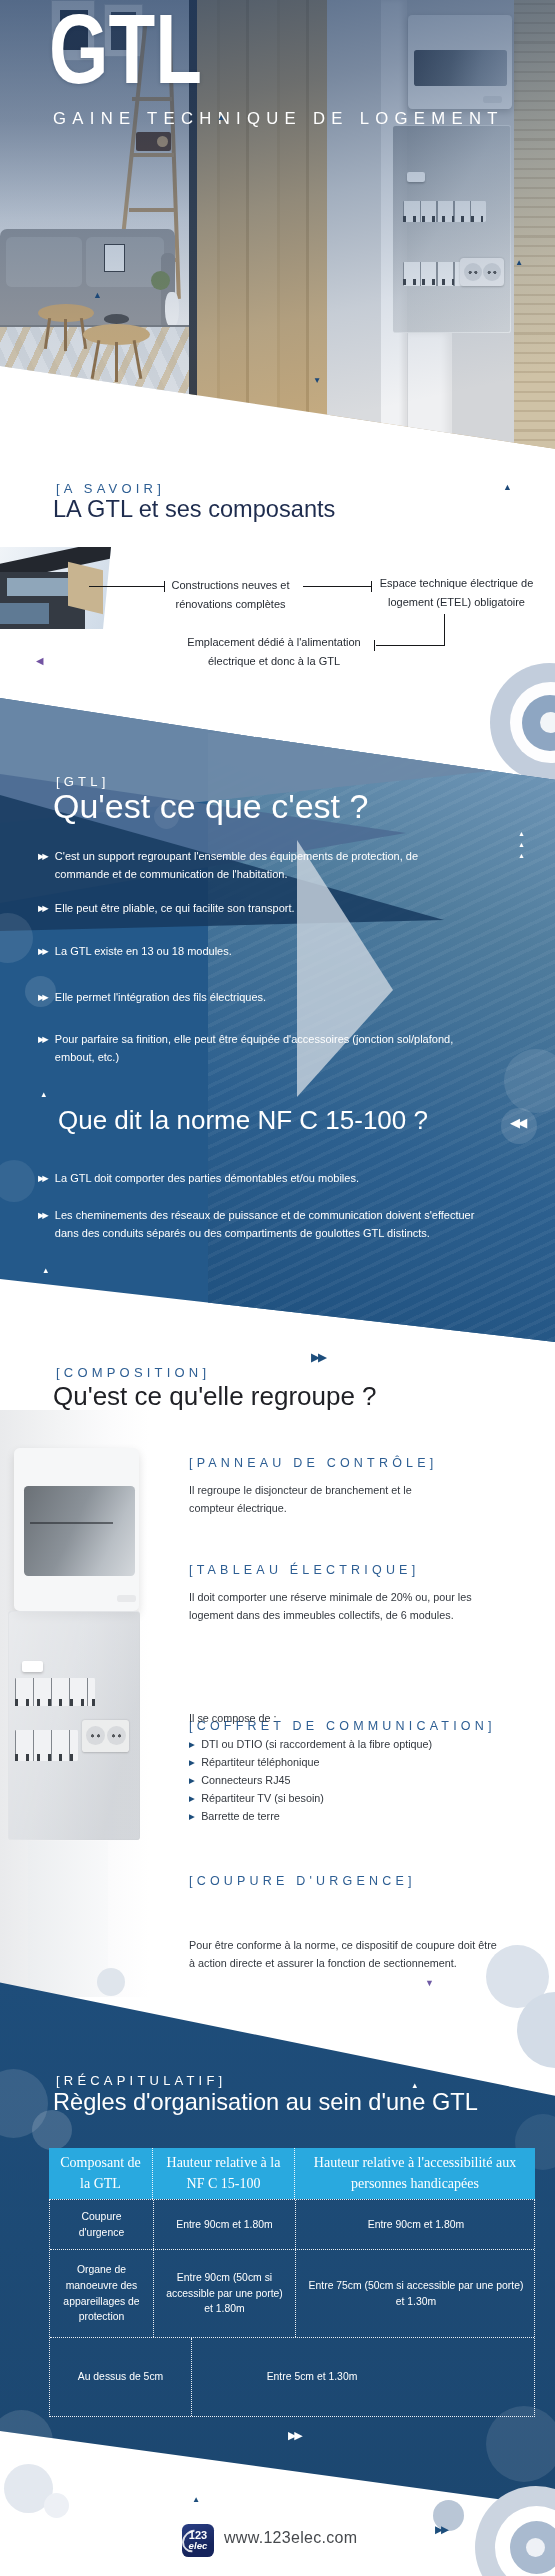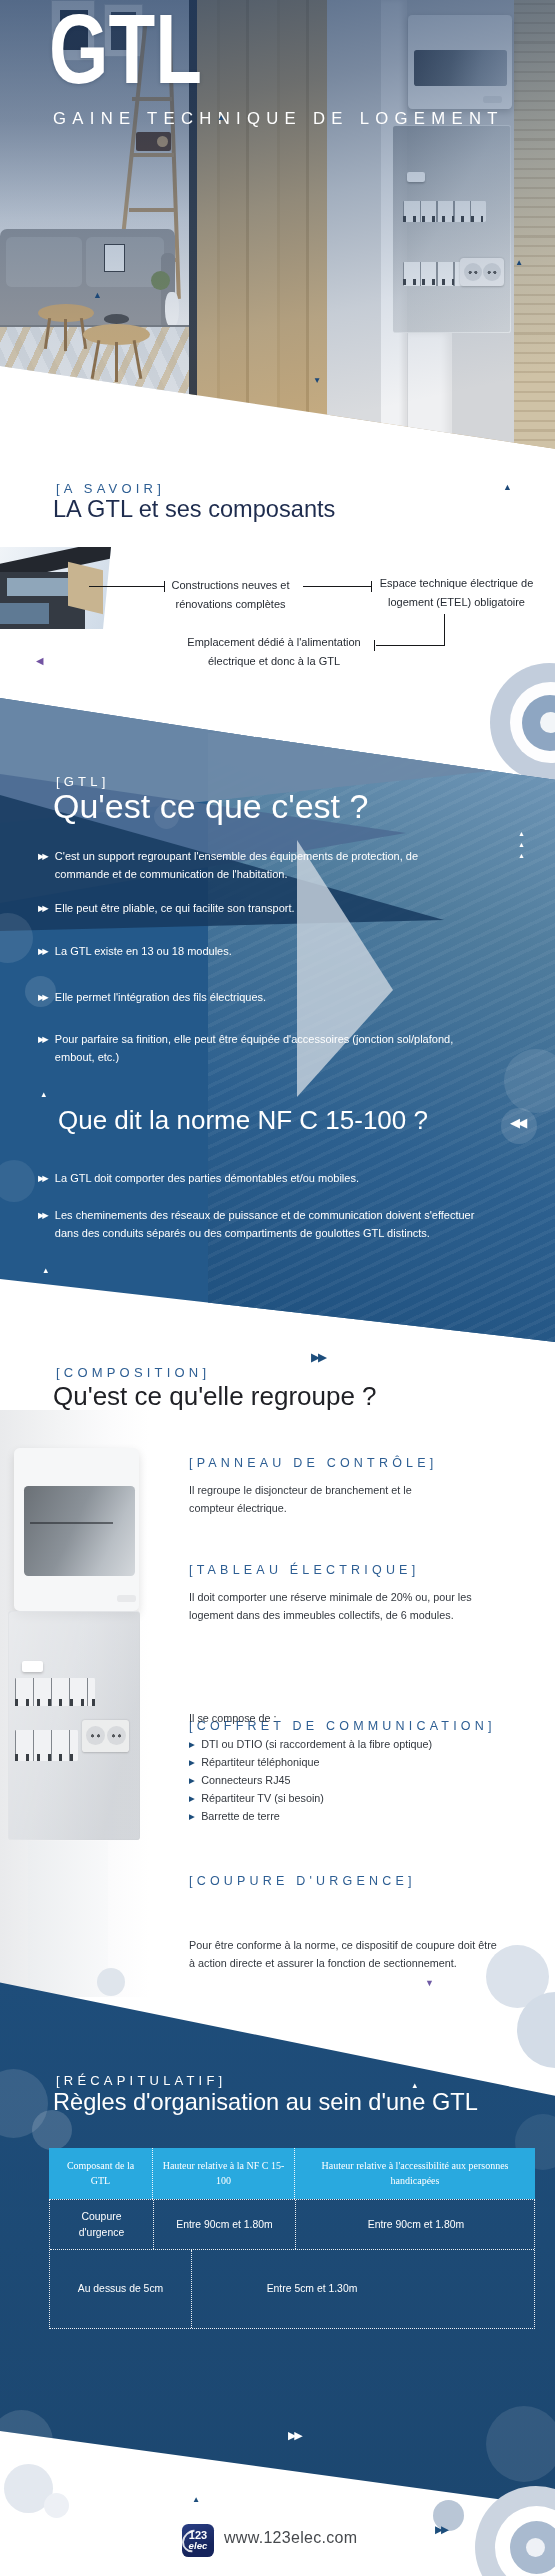--- a/index.html
+++ b/index.html
@@ -15,21 +15,21 @@
   .bodytxt{position:absolute;font-weight:300;font-size:10.8px;line-height:18px;color:#33383f;}
   .bullet{position:absolute;left:38px;display:flex;align-items:flex-start;color:#fff;}
   .bullet .chev{font-size:8.3px;letter-spacing:-2.1px;margin:3.5px 8.3px 0 0;color:#fff;flex:none;}
   .bullet .btxt{font-size:11px;font-weight:300;line-height:18px;color:#fff;}
   .node{position:absolute;text-align:center;font-size:11px;font-weight:300;line-height:19px;color:#262b33;}
   .kline{position:absolute;background:#17181a;}
   
   .rtable{position:absolute;left:49px;top:169px;width:486px;color:#fff;}
   .rt-head{display:flex;background:#29a9df;height:51px;}
   .rt-head .hc{display:flex;align-items:center;justify-content:center;text-align:center;
-      font-family:"Liberation Serif",serif;font-size:10px;line-height:1.45;padding:0 7px;box-sizing:border-box;}
+      font-family:"Liberation Serif",serif;font-size:14px;line-height:1.45;padding:0 7px;box-sizing:border-box;}
   .rt-head .hc.b{border-right:1.4px dotted rgba(255,255,255,.92);}
   .rt-body{border:1.4px dotted rgba(255,255,255,.92);border-top:1.4px dotted rgba(255,255,255,.92);box-sizing:border-box;}
   .rt-row{display:flex;}
   .rt-row.b{border-bottom:1.4px dotted rgba(255,255,255,.92);}
   .rt-row .c{display:flex;align-items:center;justify-content:center;text-align:center;
       font-size:10.4px;font-weight:300;line-height:1.5;padding:0 8.3px;box-sizing:border-box;}
   .rt-row .c.b{border-right:1.4px dotted rgba(255,255,255,.92);}
   .w1{width:104px;flex:none;} .w2{width:142px;flex:none;} .w3{width:240px;flex:none;}
   .coffret-item{display:flex;align-items:flex-start;height:18px;}
   .coffret-item .mk{font-size:7.6px;color:#1d4e7c;margin:4.2px 6.3px 0 0;flex:none;}
@@ -309,20 +309,25 @@
         <div class="hc w1 b">Composant de la GTL</div>
         <div class="hc w2 b">Hauteur relative à la NF C 15-100</div>
         <div class="hc w3">Hauteur relative à l'accessibilité aux personnes handicapées</div>
       </div>
       <div class="rt-body">
         <div class="rt-row b" style="height:49px;">
           <div class="c w1 b">Coupure d'urgence</div>
           <div class="c w2 b">Entre 90cm et 1.80m</div>
           <div class="c w3">Entre 90cm et 1.80m</div>
         </div>
+        <div class="rt-row b" style="height:87px;">
+          <div class="c w1 b">Organe de manoeuvre des appareillages de protection</div>
+          <div class="c w2 b">Entre 90cm (50cm si accessible par une porte) et 1.80m</div>
+          <div class="c w3">Entre 75cm (50cm si accessible par une porte) et 1.30m</div>
+        </div>
         <div class="rt-row" style="height:78px;">
           <div class="c w2 b">Au dessus de 5cm</div>
           <div class="c w3">Entre 5cm et 1.30m</div>
         </div>
       </div>
     </div>
     <span class="glyph" style="left:288px;top:451px;font-size:11px;letter-spacing:-2.1px;color:#fff;">▶▶</span>
   </div>
 
   <div class="circ" style="left:475px;top:2486px;width:122px;height:122px;background:#cbd4e0;"></div>

